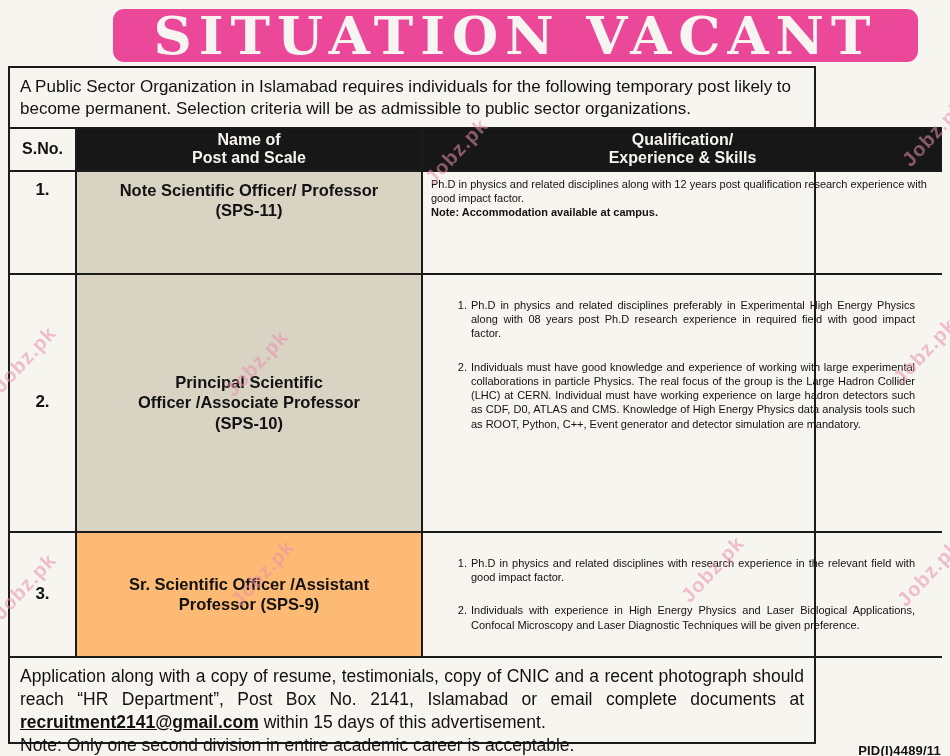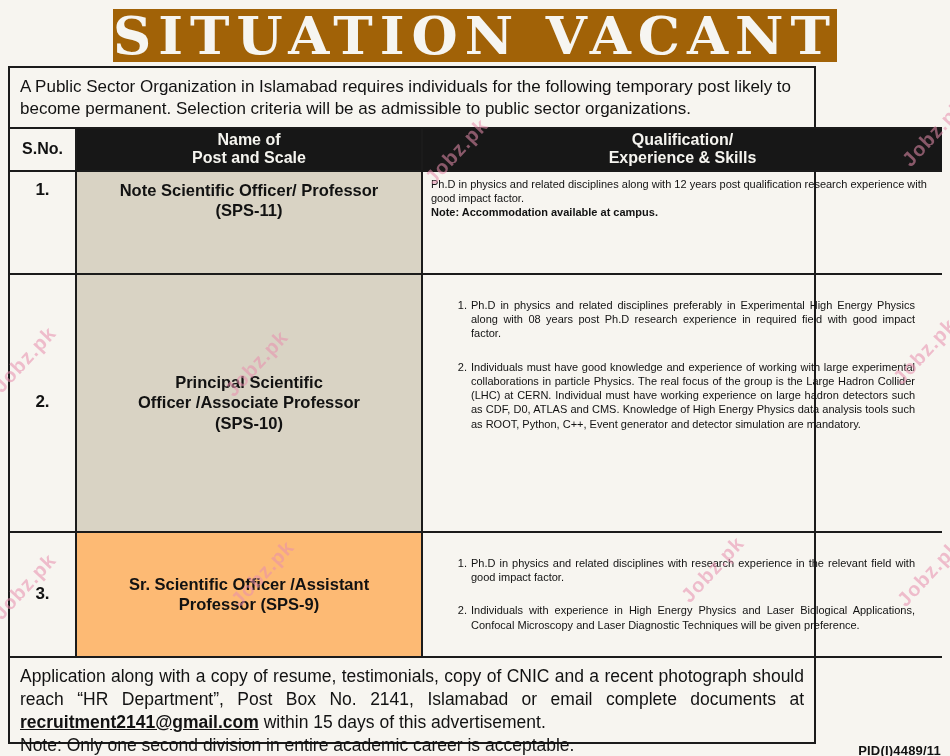--- a/index.html
+++ b/index.html
@@ -7,23 +7,23 @@
   .page{
     position:relative;
     width:950px;height:756px;
     background:#f7f5f0;
     font-family:"Liberation Sans",sans-serif;
     color:#121212;
     overflow:hidden;
   }
   
   .banner{
-    position:absolute;left:113px;top:9px;width:724px;height:53px;
-    background:#a16207;
-    display:flex;align-items:center;justify-content:center;
+    position:absolute;left:113px;top:9px;width:805px;height:53px;
+    background:#ec4899;
+    display:flex;align-items:center;justify-content:center;border-radius:11px;
   }
   .banner-title{
     color:#f6f5f1;
     font-family:"DejaVu Serif","Liberation Serif",serif;
     font-weight:bold;
     font-size:53px;
     letter-spacing:7px;
     line-height:1;
     white-space:nowrap;
   }

